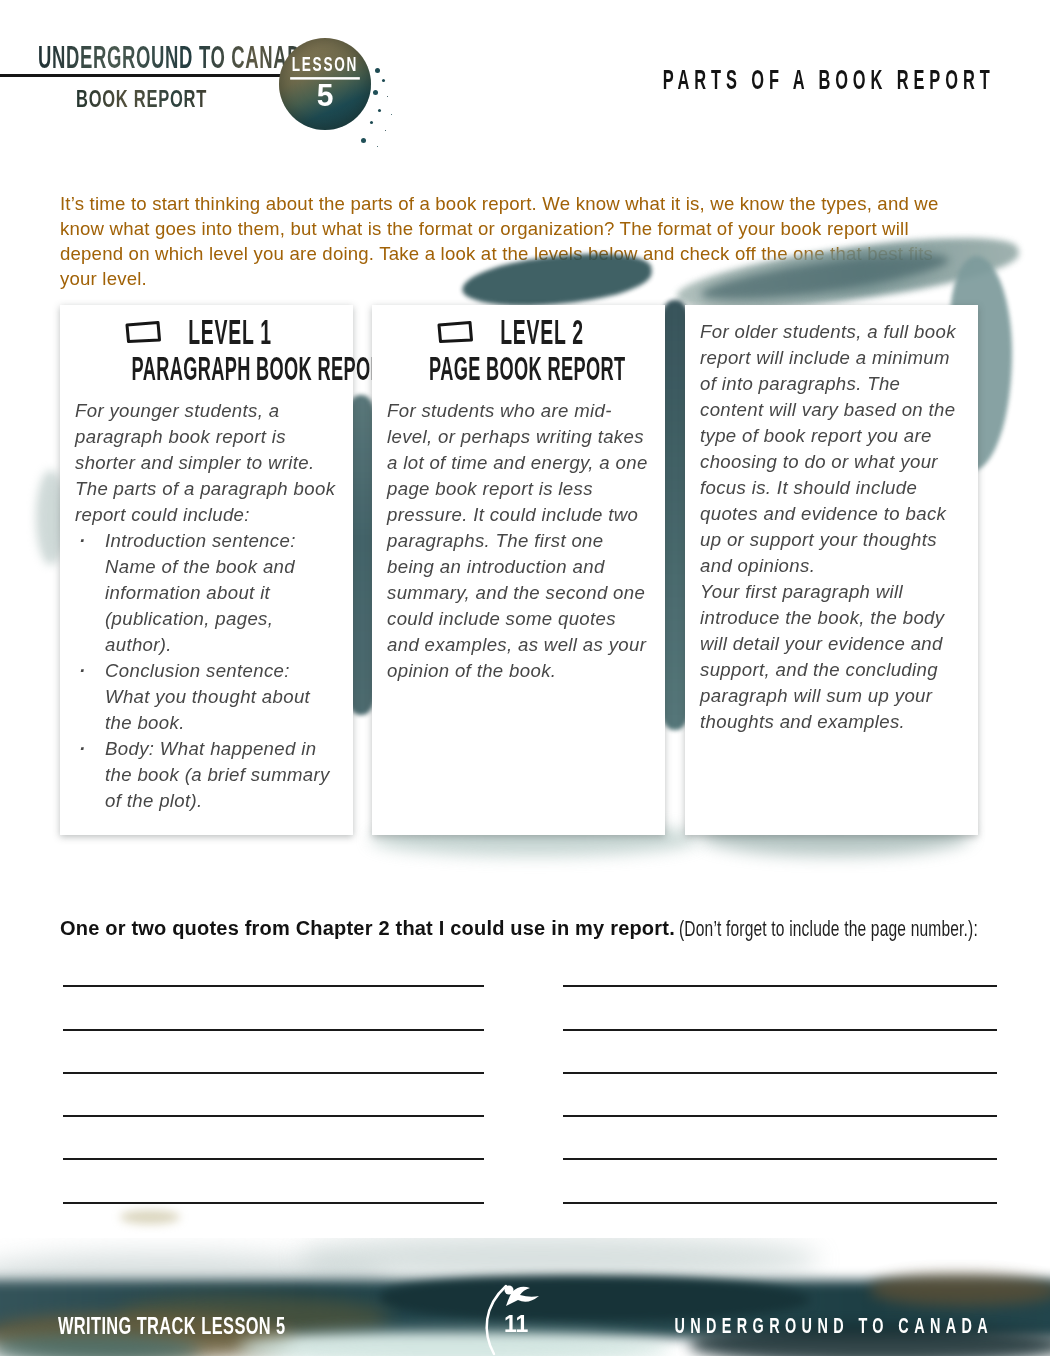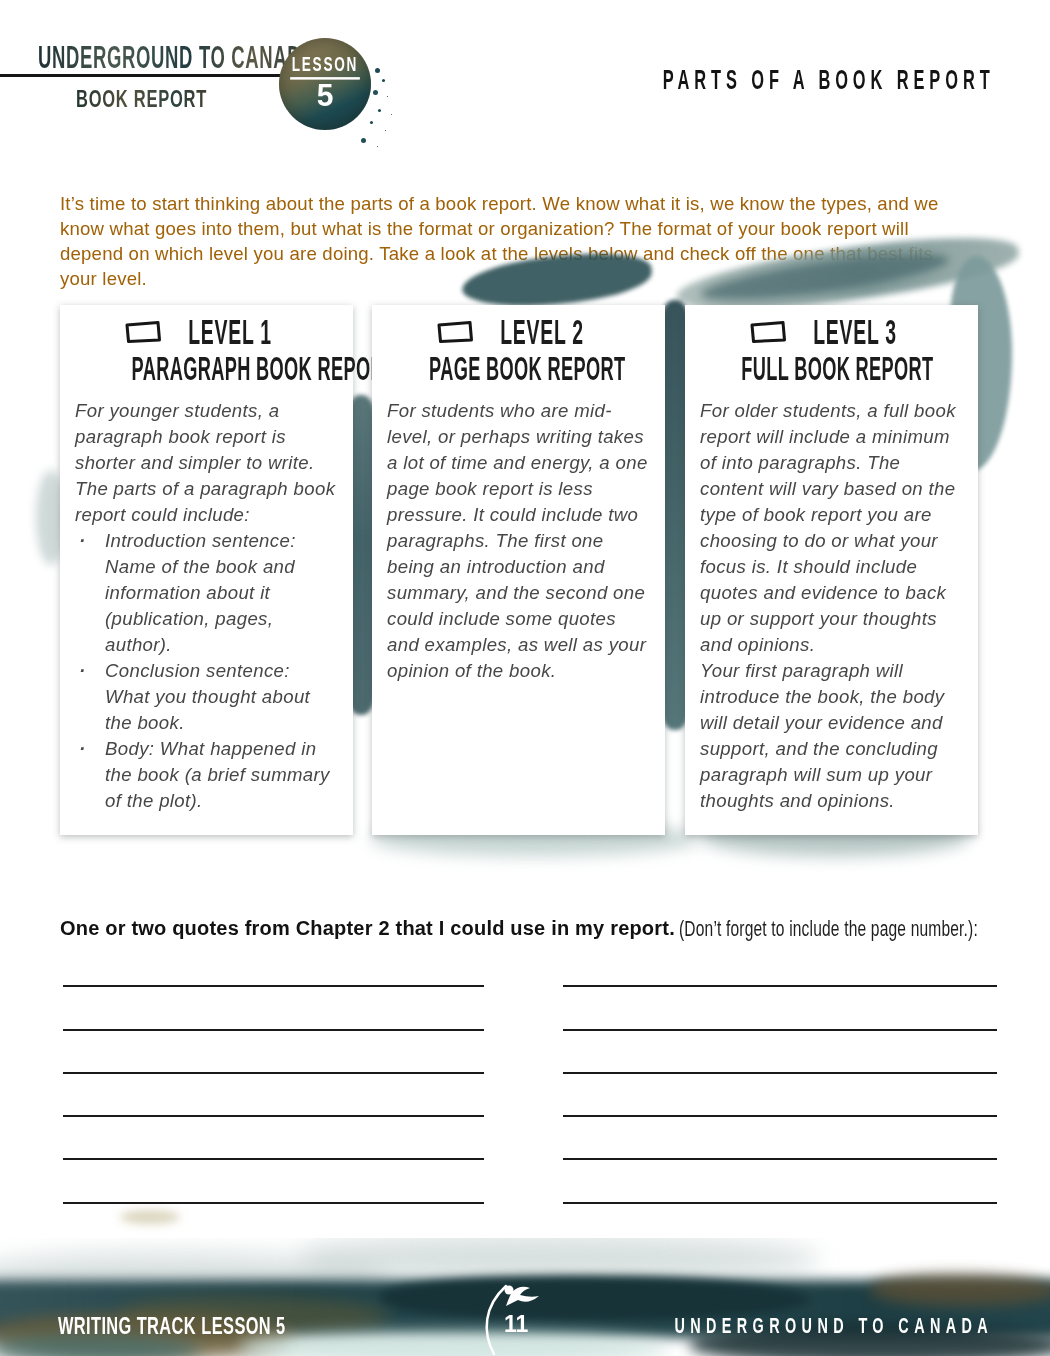--- a/index.html
+++ b/index.html
@@ -145,34 +145,23 @@
         <span class="hand lvl-label">LEVEL 2</span>
       </div>
       <div class="card-title"><span class="hand">PAGE BOOK REPORT</span></div>
     </div>
     <div class="card-body">
       <p>For students who are mid-level, or perhaps writing takes a lot of time and energy, a one page book report is less pressure. It could include two paragraphs. The first one being an introduction and summary, and the second one could include some quotes and examples, as well as your opinion of the book.</p>
     </div>
   </div>
 
   <div class="card card3">
-    <div class="card-head">
-      <div class="lvl-row">
-        <span class="chk">
-          <svg width="38" height="24" viewBox="0 0 38 24">
-              <path d="M3 5 L34 2.5 L35.5 20 L4.5 21.5 Z" fill="none" stroke="#161616" stroke-width="3" stroke-linejoin="round"></path>
-            </svg>
-        </span>
-        <span class="hand lvl-label">LEVEL 3</span>
-      </div>
-      <div class="card-title"><span class="hand">FULL BOOK REPORT</span></div>
-    </div>
     <div class="card-body">
       <p>For older students, a full book report will include a minimum of into paragraphs. The content will vary based on the type of book report you are choosing to do or what your focus is. It should include quotes and evidence to back up or support your thoughts and opinions.</p>
-      <p>Your first paragraph will introduce the book, the body will detail your evidence and support, and the concluding paragraph will sum up your thoughts and opinions.</p>
+      <p>Your first paragraph will introduce the book, the body will detail your evidence and support, and the concluding paragraph will sum up your thoughts and examples.</p>
     </div>
   </div>
 
   <div class="quotes-prompt">
     <span class="qp-bold">One or two quotes from Chapter 2 that I could use in my report.</span>
     <span class="qp-note">(Don’t forget to include the page number.):</span>
   </div>
 
   <div class="qline" style="left:63px;top:985px;width:421px;"></div>
   <div class="qline" style="left:63px;top:1029px;width:421px;"></div>

